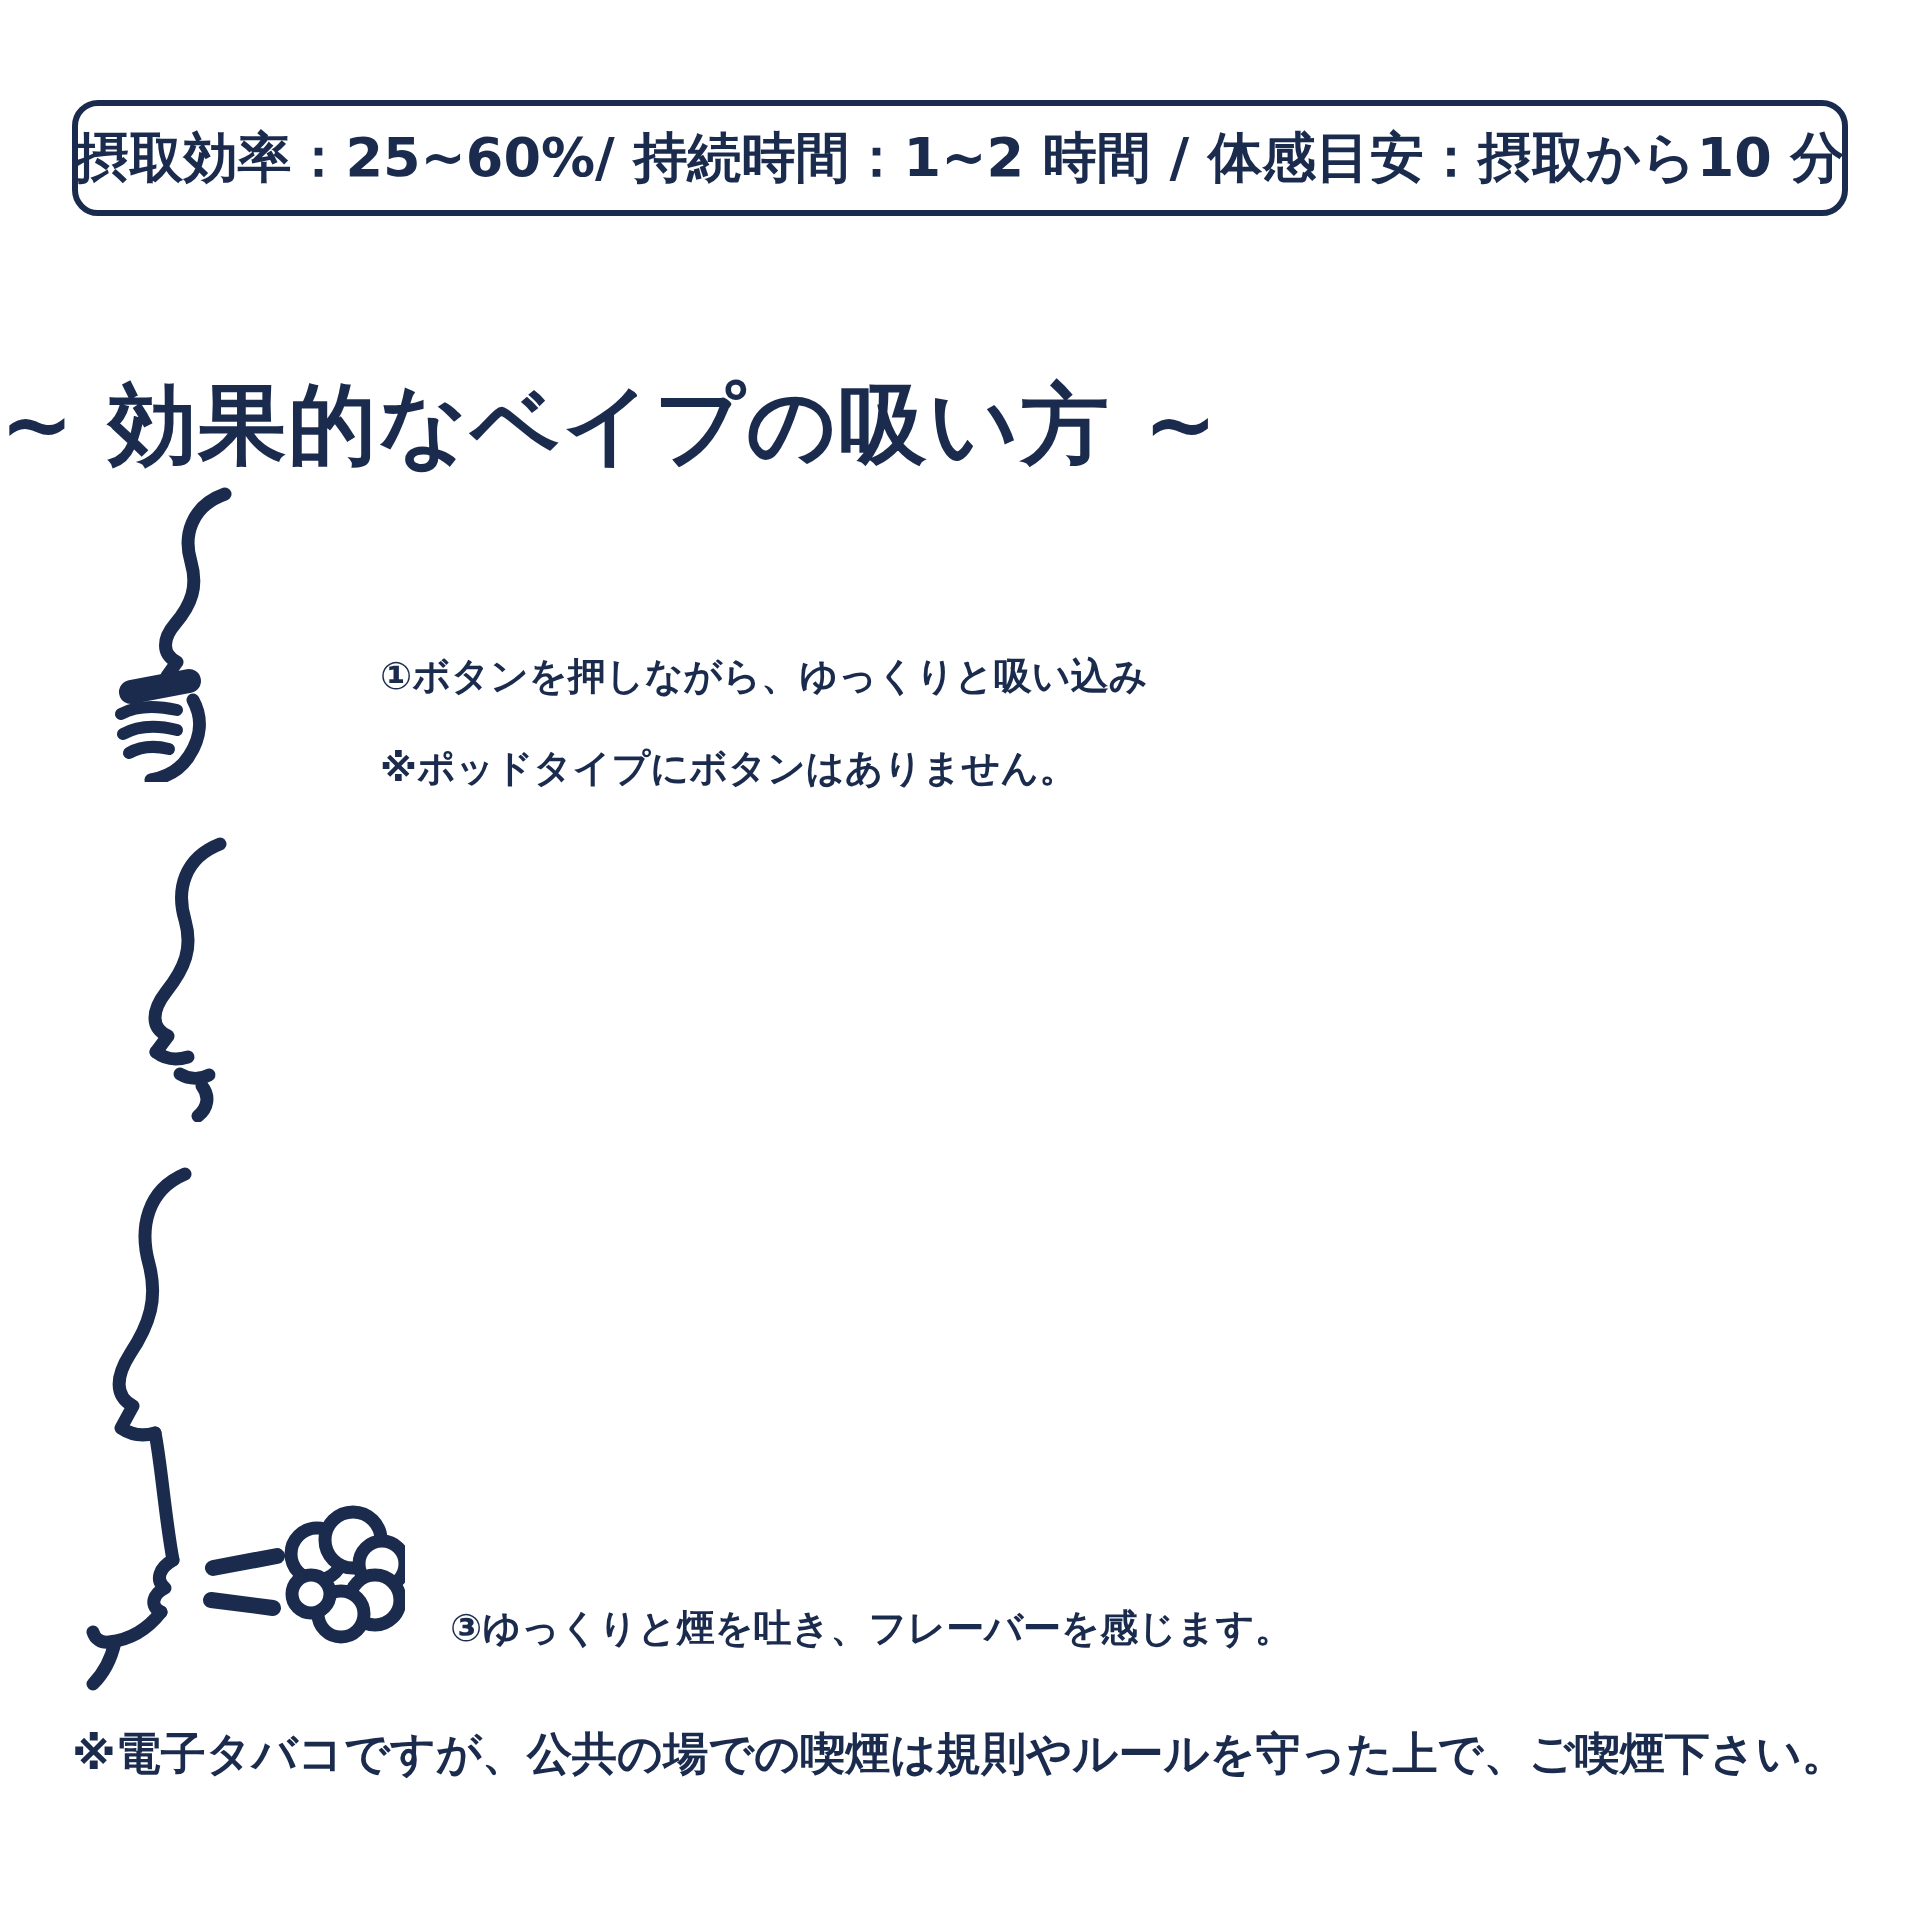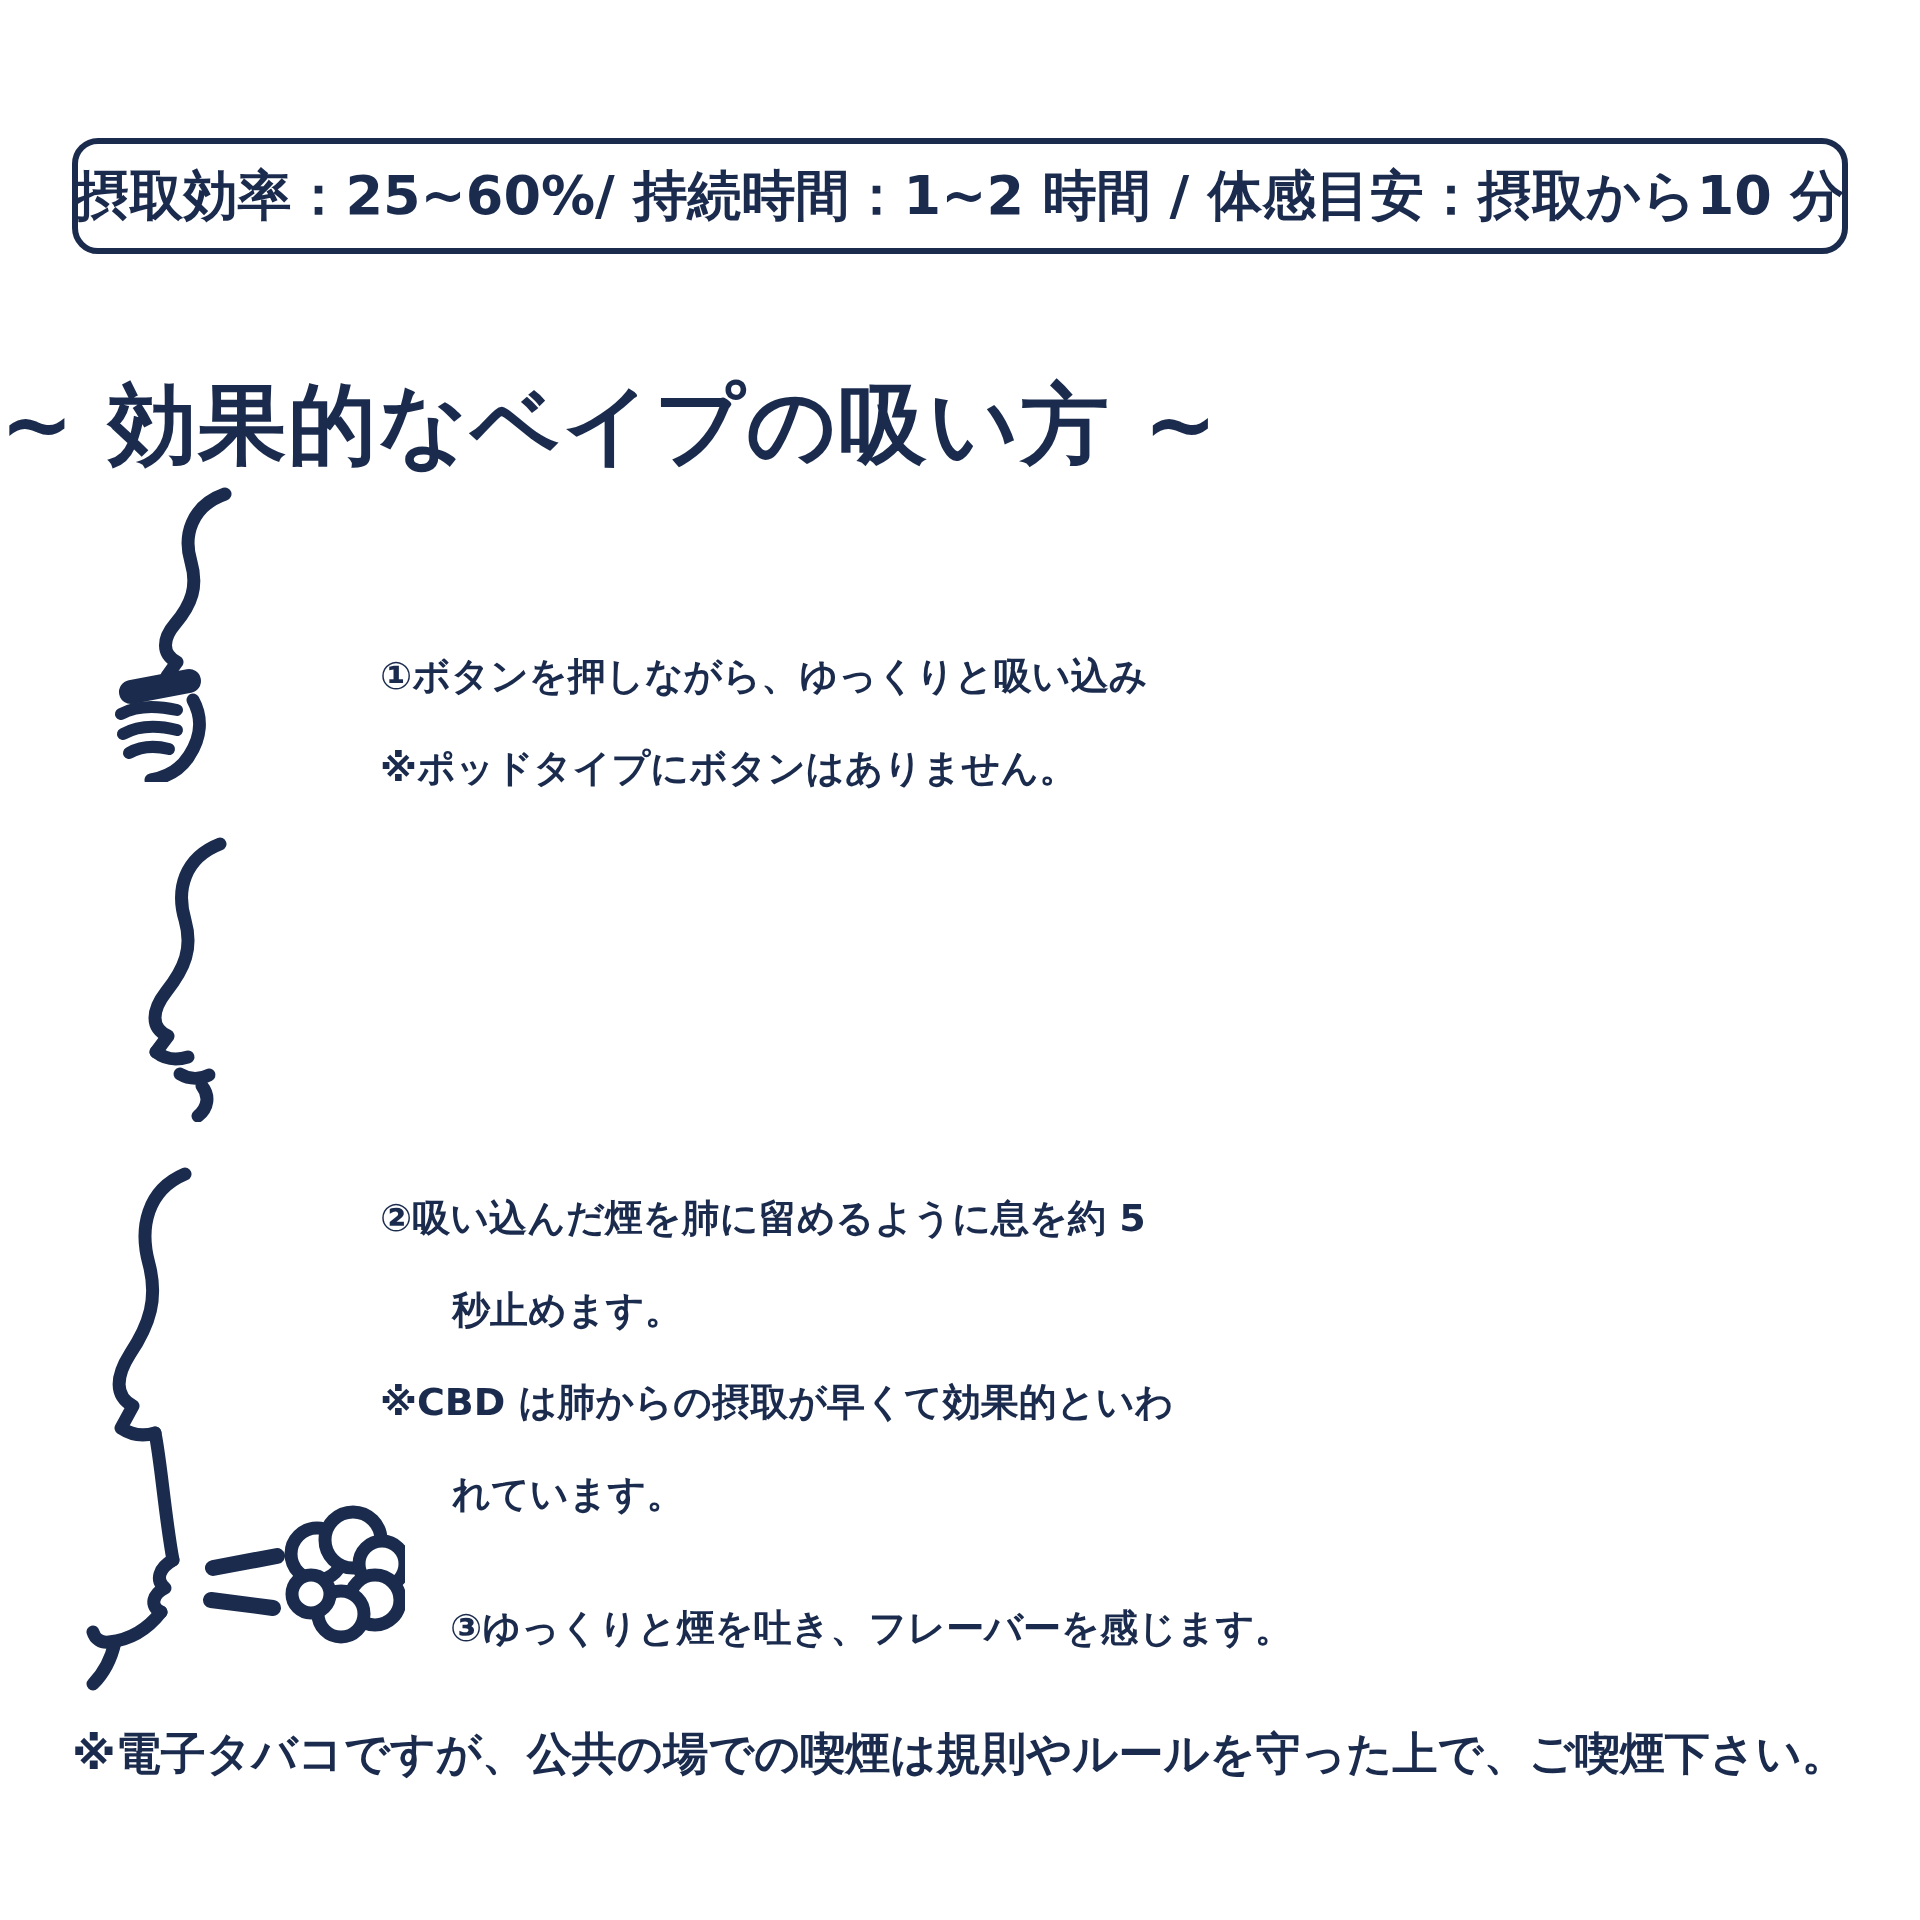--- a/index.html
+++ b/index.html
@@ -8,21 +8,21 @@
     width:1920px;height:1920px;
     background:#ffffff;
     font-family:"DejaVu Sans","Liberation Sans",sans-serif;
     color:#1a2b4d;
     overflow:hidden;
   }
   .info-box{
     position:absolute;left:72px;top:100px;width:1764px;height:104px;
     border:6px solid #1a2b4d;border-radius:26px;
     display:flex;align-items:center;justify-content:center;
-    font-size:54px;font-weight:700;letter-spacing:0px;white-space:nowrap;margin-top:38px;
+    font-size:54px;font-weight:700;letter-spacing:0px;white-space:nowrap;
   }
   .title{
     position:absolute;left:0;top:366px;width:100%;
     text-align:left;font-size:88px;font-weight:800;letter-spacing:2px;
   }
   .step-text{position:absolute;font-size:38px;font-weight:700;}
   .step-text .line{height:92px;line-height:92px;white-space:nowrap;}
   .step-text .line.indent{padding-left:72px;}
   .footer{
     position:absolute;left:72px;top:1724px;width:1790px;
@@ -57,26 +57,20 @@
     <div class="line">※ポッドタイプにボタンはありません。</div>
   </div>
 
   <svg class="icon" style="left:108px;top:832px;width:160px;height:290px" viewBox="0 0 160 290">
     <path class="stroke" stroke-width="13" d="M112,12 C76,26 68,58 77,88 C85,116 77,136 58,160 C44,178 42,196 60,204 L48,220"></path>
     <path class="stroke" stroke-width="13" d="M48,220 C58,228 70,228 80,225"></path>
     <path class="stroke" stroke-width="13" d="M72,242 C82,248 93,247 101,243"></path>
     <path class="stroke" stroke-width="13" d="M94,254 C102,264 100,276 90,284"></path>
   </svg>
 
-  <div class="step-text" style="left:380px;top:1172px;">
-    <div class="line">②吸い込んだ煙を肺に留めるように息を約 5</div>
-    <div class="line indent">秒止めます。</div>
-    <div class="line">※CBD は肺からの摂取が早くて効果的といわ</div>
-    <div class="line indent">れています。</div>
-  </div>
 
   <svg class="icon" style="left:85px;top:1162px;width:320px;height:580px" viewBox="0 0 320 580">
     <path class="stroke" stroke-width="13" d="M100,12 C62,28 54,66 64,102 C73,136 65,162 45,192 C31,214 29,234 48,244 L36,266 C48,274 60,274 70,271"></path>
     <path class="stroke" stroke-width="13" d="M70,271 C76,300 80,355 88,398"></path>
     <path class="stroke" stroke-width="13" d="M88,398 C74,406 70,418 80,426 C68,432 64,444 76,450"></path>
     <path class="stroke" stroke-width="13" d="M76,450 C62,468 44,478 24,480 C16,481 10,477 8,470"></path>
     <path class="stroke" stroke-width="13" d="M30,480 C26,498 18,512 8,522"></path>
     <path class="stroke" stroke-width="16" d="M128,406 L192,394"></path>
     <path class="stroke" stroke-width="16" d="M126,438 L188,446"></path>
     <circle class="cloud" stroke-width="13" cx="232" cy="392" r="26"></circle>

